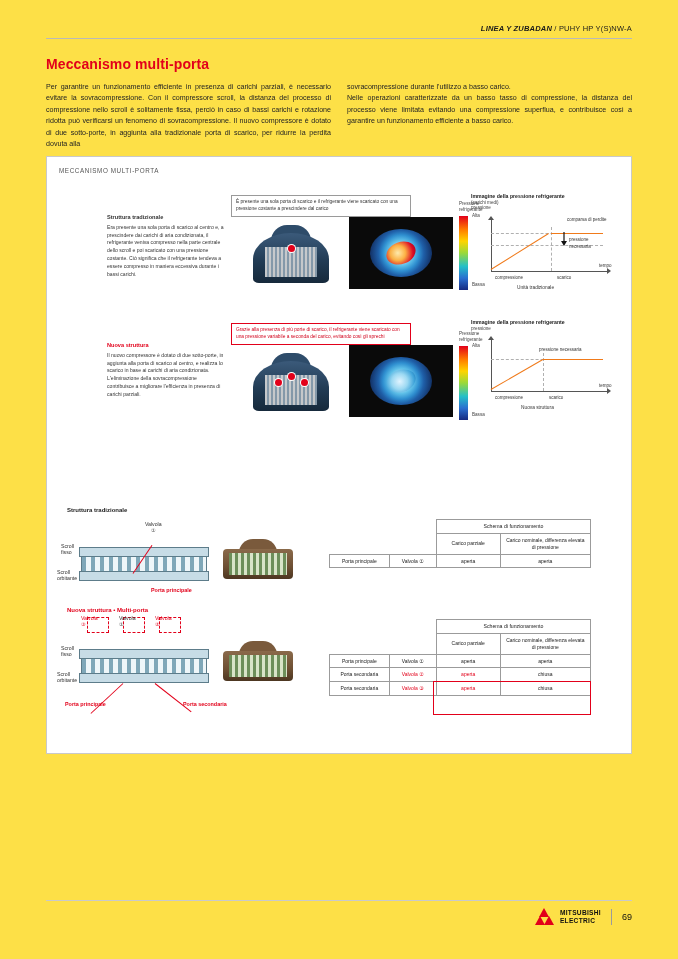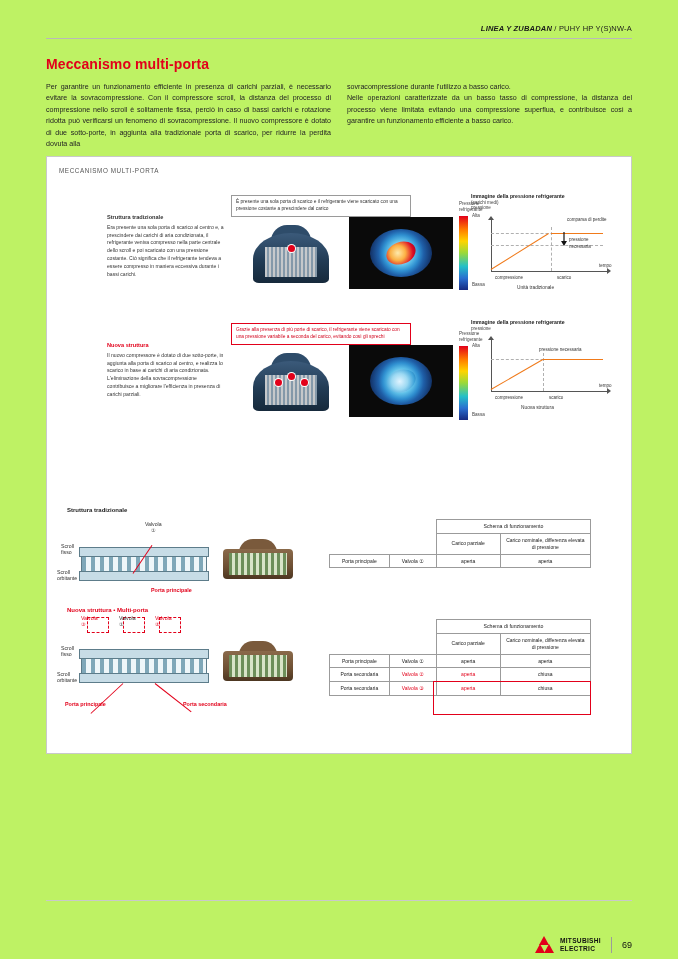--- a/index.html
+++ b/index.html
@@ -5,21 +5,21 @@
   * { box-sizing: border-box; }
   html, body {
     margin: 0; padding: 0;
     background: #ffffff;
     font-family: "Liberation Sans", sans-serif;
   }
   .page {
     position: relative;
     width: 678px;
     height: 959px;
-    background: #bef264;
+    background: #fde047;
     overflow: hidden;
   }
   
   .header {
     position: absolute;
     top: 24px; left: 46px; right: 46px;
     text-align: right;
     font-size: 7.5px;
     letter-spacing: .2px;
     color: #1a1a1a;
@@ -293,21 +293,20 @@
     position: absolute;
     left: 46px; right: 46px; top: 900px;
     height: 1px; background: #c9c9c9;
   }
   .footer {
     position: absolute;
     right: 46px; top: 908px;
     display: flex;
     align-items: center;
     gap: 10px;
-    margin-top: 28px;
   }
   .mit-logo { display:flex; align-items:center; gap:5px; }
   .mit-mark { position: relative; width: 20px; height: 17px; }
   .mit-mark span {
     position:absolute; width:0; height:0;
     border-left:5.2px solid transparent;
     border-right:5.2px solid transparent;
     border-bottom:9px solid #e2001a;
   }
   .mit-mark span.a { left:4.6px; top:0; }

